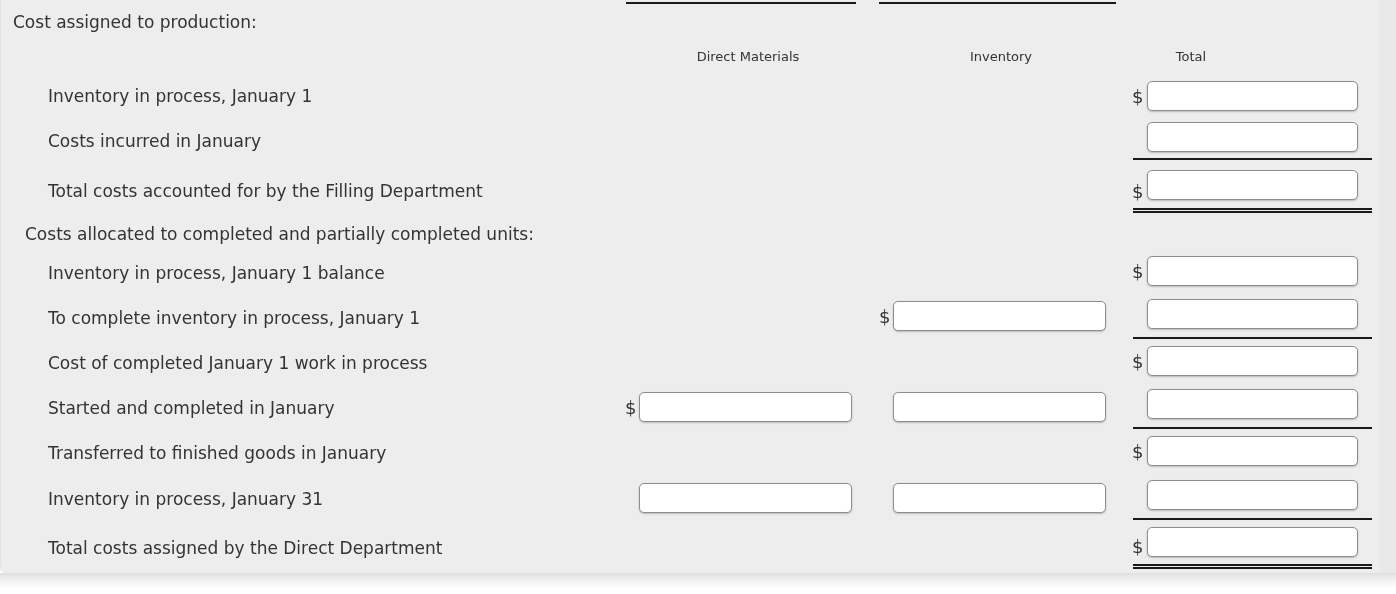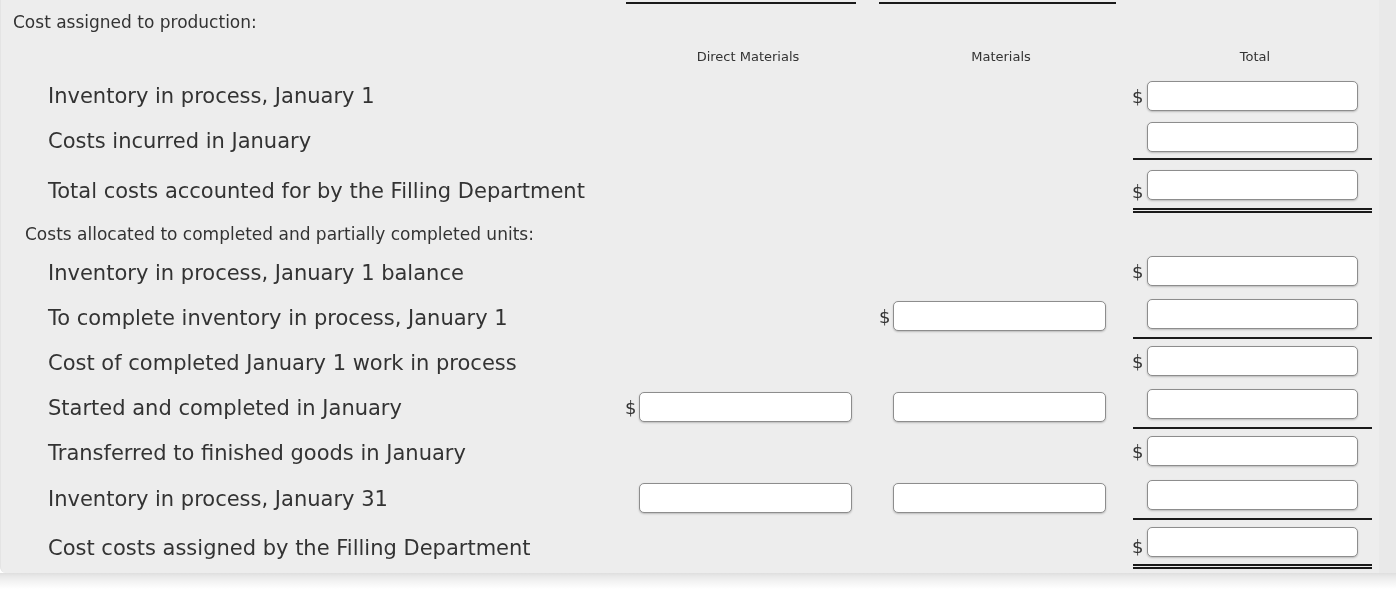--- a/index.html
+++ b/index.html
@@ -51,21 +51,21 @@
 
   
   .txt {
     position: absolute;
     color: #333333;
     font-size: 17px;
     line-height: 20px;
     white-space: nowrap;
   }
   .section-head { font-size: 17px; }
-  .row-label { font-size: 21px; }
+  .row-label { font-size: 17px; }
   .col-head {
     position: absolute;
     color: #333333;
     font-size: 13px;
     line-height: 20px;
     text-align: center;
     white-space: nowrap;
   }
 
   
@@ -112,22 +112,22 @@
   <div class="panel"></div>
   <div class="panel-rightstrip"></div>
   <div class="below-shadow"></div>
 
   <div class="rule" style="left:626px; top:2px; width:230px;"></div>
   <div class="rule" style="left:879px; top:2px; width:237px;"></div>
 
   <div class="txt section-head" style="left:13px; top:12px;">Cost assigned to production:</div>
 
   <div class="col-head" style="left:636px; top:47px; width:224px;">Direct Materials</div>
-  <div class="col-head" style="left:889px; top:47px; width:224px;">Materials</div>
-  <div class="col-head" style="left:1143px; top:47px; width:224px;">Total</div>
+  <div class="col-head" style="left:889px; top:47px; width:224px;">Inventory</div>
+  <div class="col-head" style="left:1079px; top:47px; width:224px;">Total</div>
 
   <div class="txt row-label" style="left:48px; top:86px;">Inventory in process, January 1</div>
   <div class="dollar" style="left:1132px; top:87px;">$</div>
   <input class="cell-input" type="text" style="left: 1147px; top: 81px; width: 211px;" value="">
 
   <div class="txt row-label" style="left:48px; top:131px;">Costs incurred in January</div>
   <input class="cell-input" type="text" style="left: 1147px; top: 122px; width: 211px;" value="">
 
   <div class="rule" style="left:1133px; top:158px; width:239px;"></div>
 
@@ -166,19 +166,19 @@
   <div class="dollar" style="left:1132px; top:442px;">$</div>
   <input class="cell-input" type="text" style="left: 1147px; top: 436px; width: 211px;" value="">
 
   <div class="txt row-label" style="left:48px; top:489px;">Inventory in process, January 31</div>
   <input class="cell-input" type="text" style="left: 639px; top: 483px; width: 213px;" value="">
   <input class="cell-input" type="text" style="left: 893px; top: 483px; width: 213px;" value="">
   <input class="cell-input" type="text" style="left: 1147px; top: 480px; width: 211px;" value="">
 
   <div class="rule" style="left:1133px; top:518px; width:239px;"></div>
 
-  <div class="txt row-label" style="left:48px; top:538px;">Cost costs assigned by the Filling Department</div>
+  <div class="txt row-label" style="left:48px; top:538px;">Total costs assigned by the Direct Department</div>
   <div class="dollar" style="left:1132px; top:537px;">$</div>
   <input class="cell-input" type="text" style="left: 1147px; top: 527px; width: 211px;" value="">
 
   <div class="rule-dbl" style="left:1133px; top:564px; width:239px;"></div>
 
 </div>
 
 </body></html>

